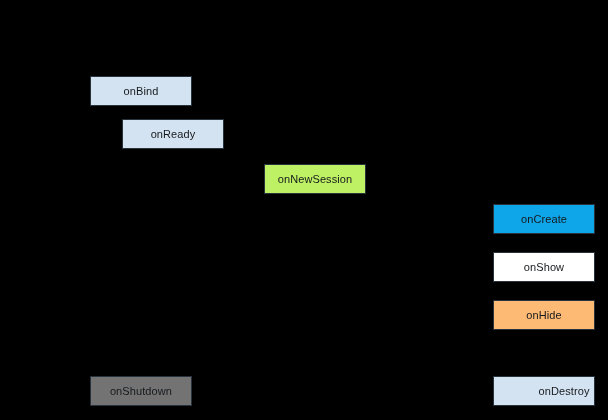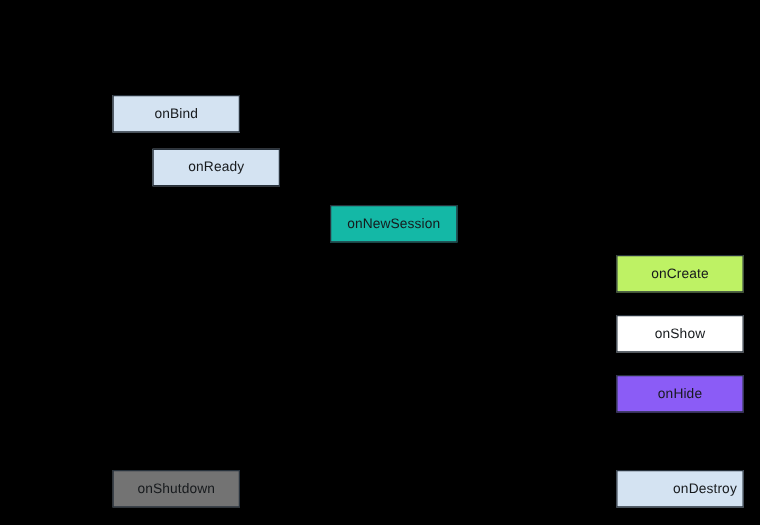--- a/index.html
+++ b/index.html
@@ -58,30 +58,30 @@
       <div class="connector v" style="left: 544px; top: 330px; width: 1px; height: 46px; background: rgb(0, 0, 0);"></div>
     </div>
 
   <div id="node-layer">
       <div class="node" style="left: 90px; top: 76px; width: 102px; height: 30px; background: rgb(212, 227, 242); border-color: rgb(40, 50, 60); color: rgb(22, 25, 28);">
         <span class="node-label">onBind</span>
       </div>
       <div class="node" style="left: 90px; top: 119px; width: 102px; height: 30px; background: rgb(212, 227, 242); border-color: rgb(40, 50, 60); color: rgb(22, 25, 28); margin-left: 32px;">
         <span class="node-label">onReady</span>
       </div>
-      <div class="node" style="left: 264px; top: 164px; width: 102px; height: 30px; background: #14b8a6; border-color: rgb(40, 50, 60); color: rgb(22, 25, 28);">
+      <div class="node" style="left: 264px; top: 164px; width: 102px; height: 30px; background: #bef264; border-color: rgb(40, 50, 60); color: rgb(22, 25, 28);">
         <span class="node-label">onNewSession</span>
       </div>
-      <div class="node" style="left: 493px; top: 204px; width: 102px; height: 30px; background: #bef264; border-color: rgb(40, 50, 60); color: rgb(22, 25, 28); align-items: center;">
+      <div class="node" style="left: 493px; top: 204px; width: 102px; height: 30px; background: #0ea5e9; border-color: rgb(40, 50, 60); color: rgb(22, 25, 28); align-items: center;">
         <span class="node-label">onCreate</span>
       </div>
       <div class="node" style="left: 493px; top: 252px; width: 102px; height: 30px; background: #ffffff; border-color: rgb(40, 50, 60); color: rgb(22, 25, 28);">
         <span class="node-label">onShow</span>
       </div>
-      <div class="node" style="left: 493px; top: 300px; width: 102px; height: 30px; background: #8b5cf6; border-color: rgb(40, 50, 60); color: rgb(22, 25, 28);">
+      <div class="node" style="left: 493px; top: 300px; width: 102px; height: 30px; background: #fdba74; border-color: rgb(40, 50, 60); color: rgb(22, 25, 28);">
         <span class="node-label">onHide</span>
       </div>
       <div class="node" style="left: 90px; top: 376px; width: 102px; height: 30px; background: #737373; border-color: rgb(40, 50, 60); color: rgb(22, 25, 28);">
         <span class="node-label">onShutdown</span>
       </div>
       <div class="node" style="left: 493px; top: 376px; width: 102px; height: 30px; background: rgb(212, 227, 242); border-color: rgb(40, 50, 60); color: rgb(22, 25, 28); padding-left: 40px;">
         <span class="node-label">onDestroy</span>
       </div>
     </div>
 

